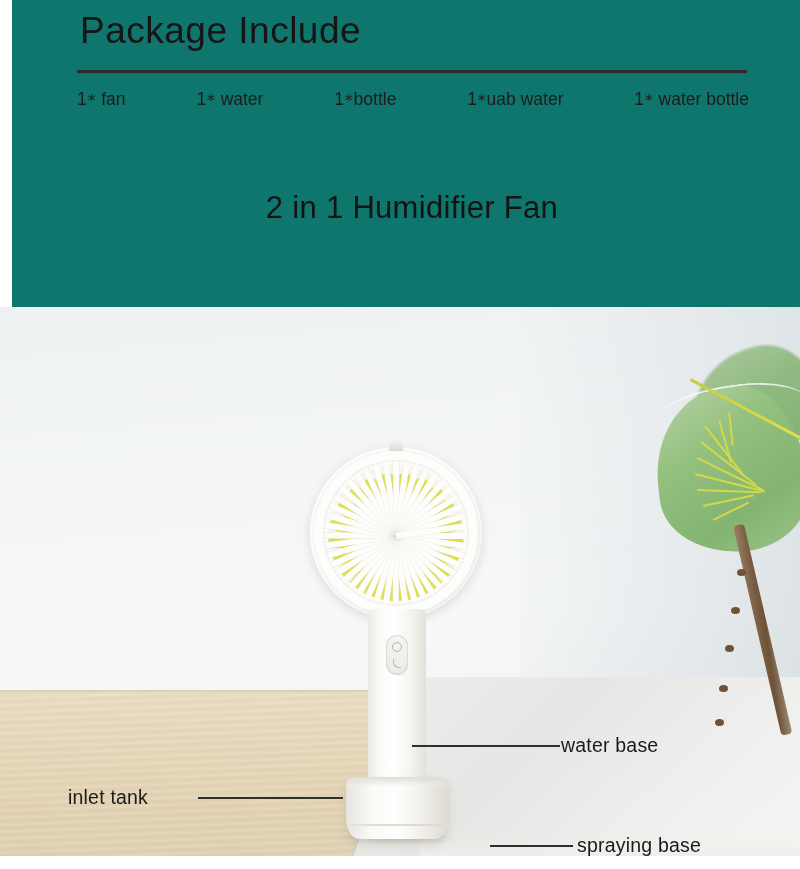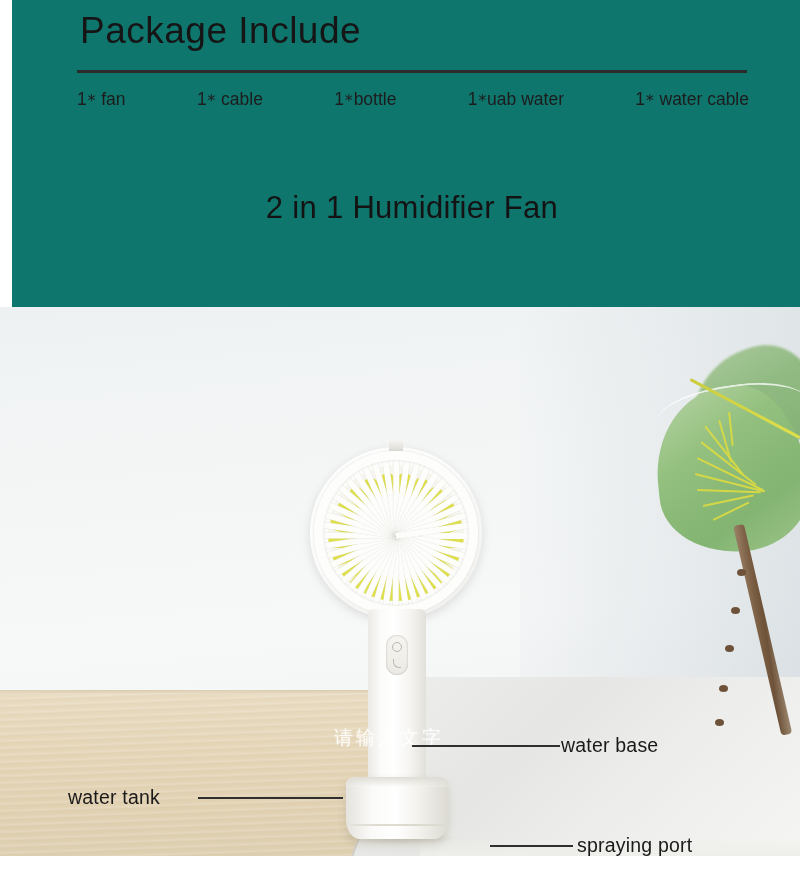--- a/index.html
+++ b/index.html
@@ -316,24 +316,24 @@
 <div class="page">
 
   <div class="header">
 
     <div class="pkg-title">Package Include</div>
 
     <div class="pkg-rule"></div>
 
     <div class="pkg-items">
       <span class="pkg-item"><span>1</span><span class="ast">*</span><span> fan</span></span>
-      <span class="pkg-item"><span>1</span><span class="ast">*</span><span> cable</span></span>
+      <span class="pkg-item"><span>1</span><span class="ast">*</span><span> water</span></span>
       <span class="pkg-item"><span>1</span><span class="ast">*</span><span>bottle</span></span>
       <span class="pkg-item"><span>1</span><span class="ast">*</span><span>uab water</span></span>
-      <span class="pkg-item"><span>1</span><span class="ast">*</span><span> water cable</span></span>
+      <span class="pkg-item"><span>1</span><span class="ast">*</span><span> water bottle</span></span>
     </div>
 
     <div class="product-title">2 in 1 Humidifier Fan</div>
   </div>
 
   <div class="photo">
 
     <div class="wall"></div>
     <div class="wall-shade"></div>
 
@@ -455,25 +455,24 @@
           <div class="btn-icon-mist"></div>
         </div>
       </div>
 
       <div class="base-shadow"></div>
       <div class="base"></div>
       <div class="base-lip"></div>
       <div class="base-seam"></div>
     </div>
 
-    <div class="watermark">请输入文字</div>
 
     <div class="leader l-water-inlet"></div>
     <div class="callout c-water-inlet">water base</div>
 
     <div class="leader l-water-tank"></div>
-    <div class="callout c-water-tank">water tank</div>
+    <div class="callout c-water-tank">inlet tank</div>
 
     <div class="leader l-spraying"></div>
-    <div class="callout c-spraying">spraying port</div>
+    <div class="callout c-spraying">spraying base</div>
 
   </div>
 </div>
 
 </body></html>

